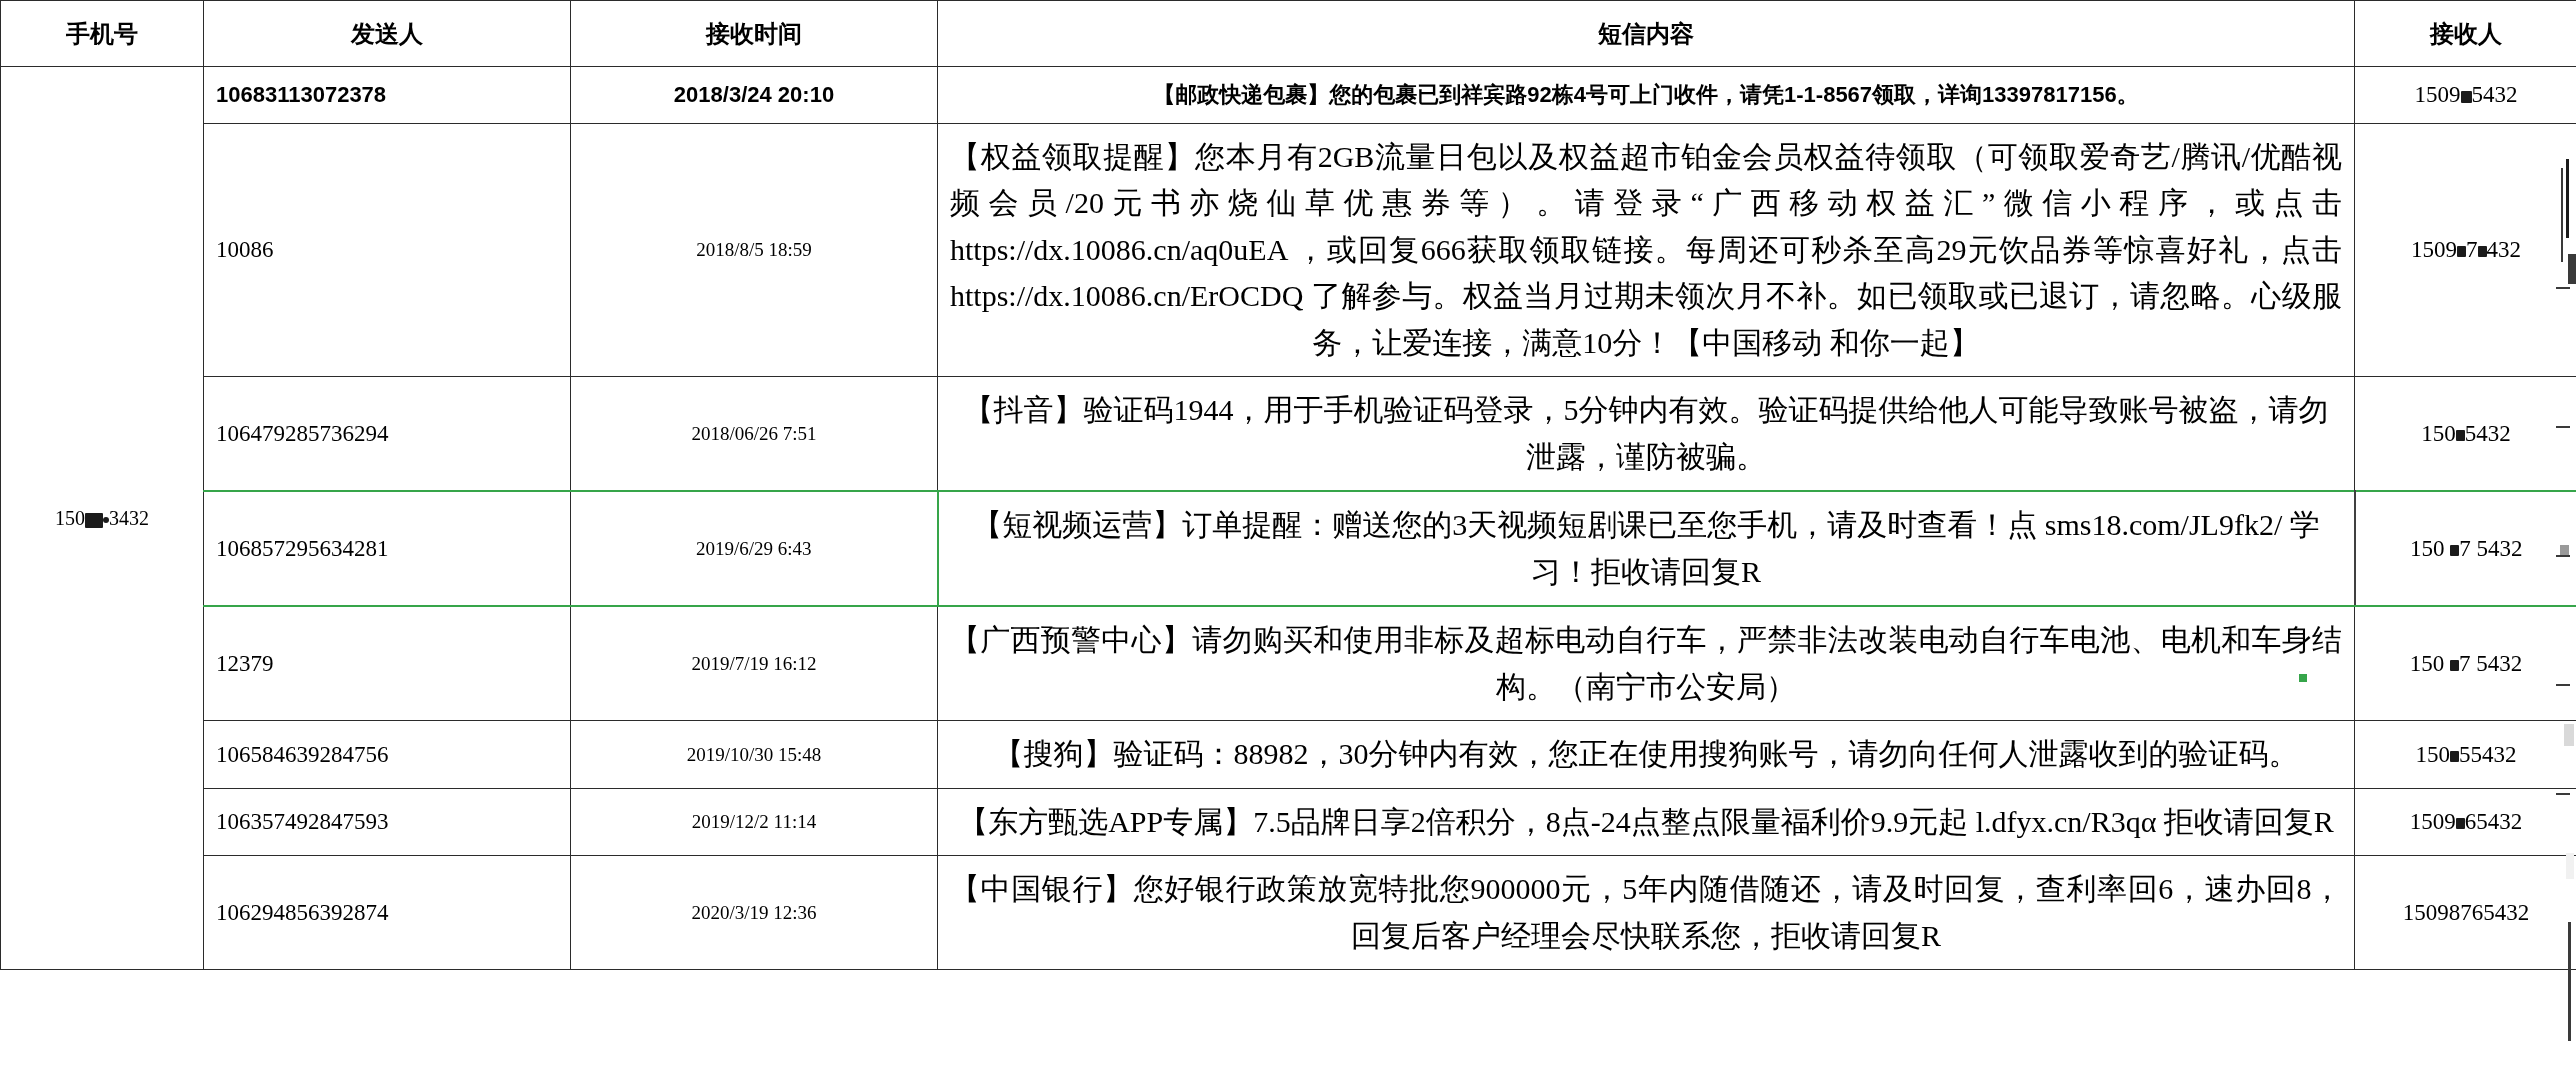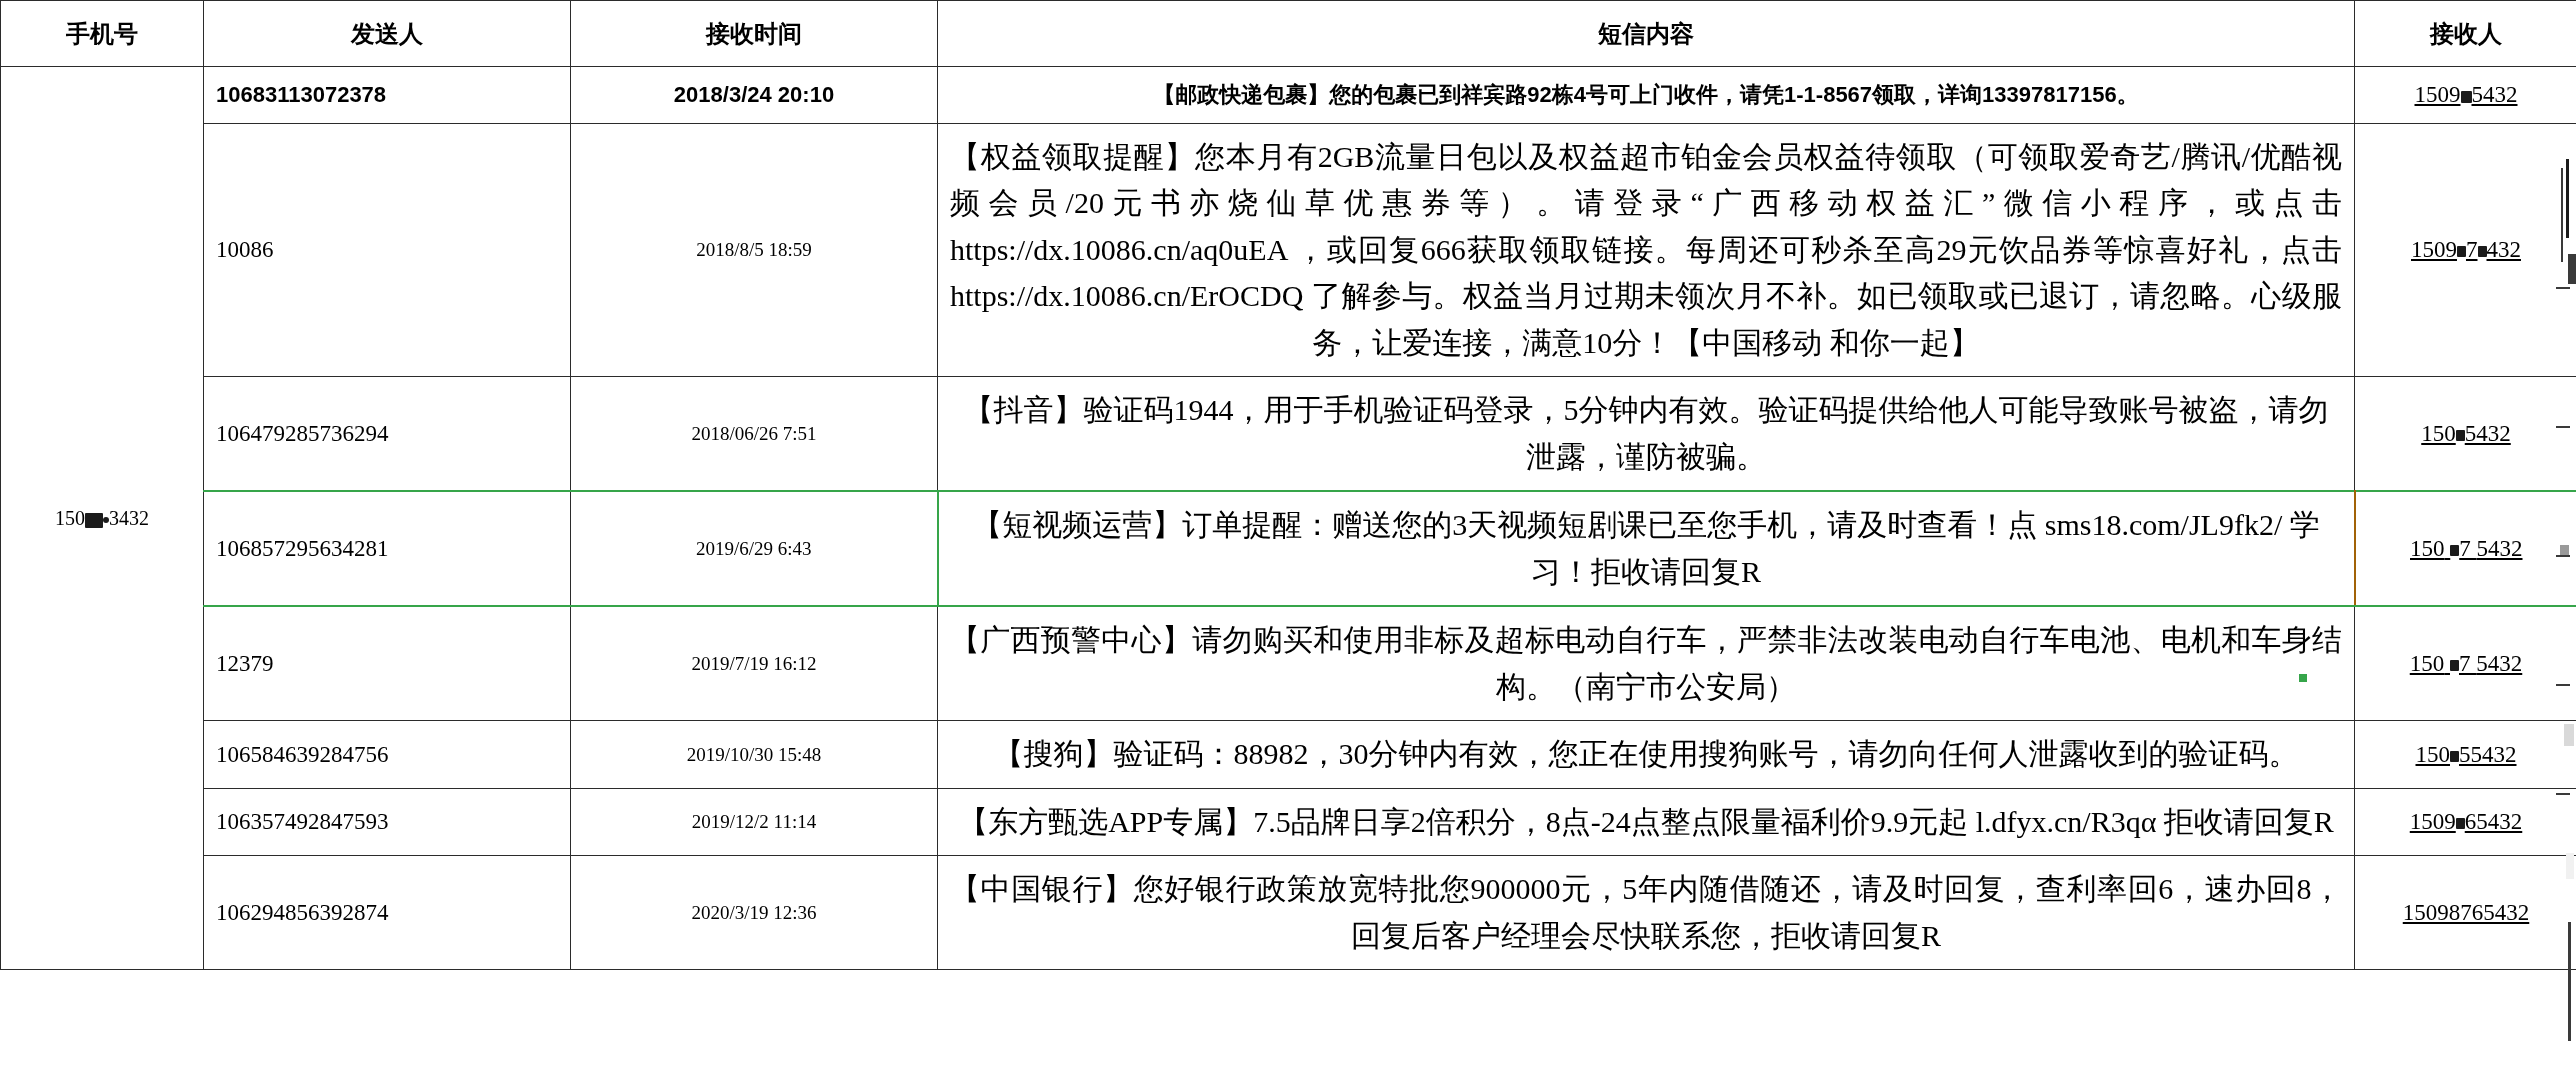--- a/index.html
+++ b/index.html
@@ -74,37 +74,36 @@
     text-align: justify;
     text-align-last: center;
     font-size: 30px;
   }
   td.content.center { text-align: center; }
   td.recv {
     text-align: center;
     font-size: 23px;
     white-space: nowrap;
     position: relative;
-    text-decoration: underline;
   }
   tr.bold-row td.sender,
   tr.bold-row td.time,
   tr.bold-row td.content {
     font-weight: bold;
     font-family: "Liberation Sans", sans-serif;
     font-size: 22px;
   }
   
   tr.selected td {
     border-top: 2px solid #36a54a;
     border-bottom: 2px solid #36a54a;
   }
   tr.selected td.content {
     border-left: 2px solid #36a54a;
-    border-right: 2px solid #a16207;
+    border-right: 2px solid #404040;
   }
   .sel-handle {
     position: absolute;
     width: 8px;
     height: 8px;
     background: #36a54a;
   }
   
   .redact {
     display: inline-block;

